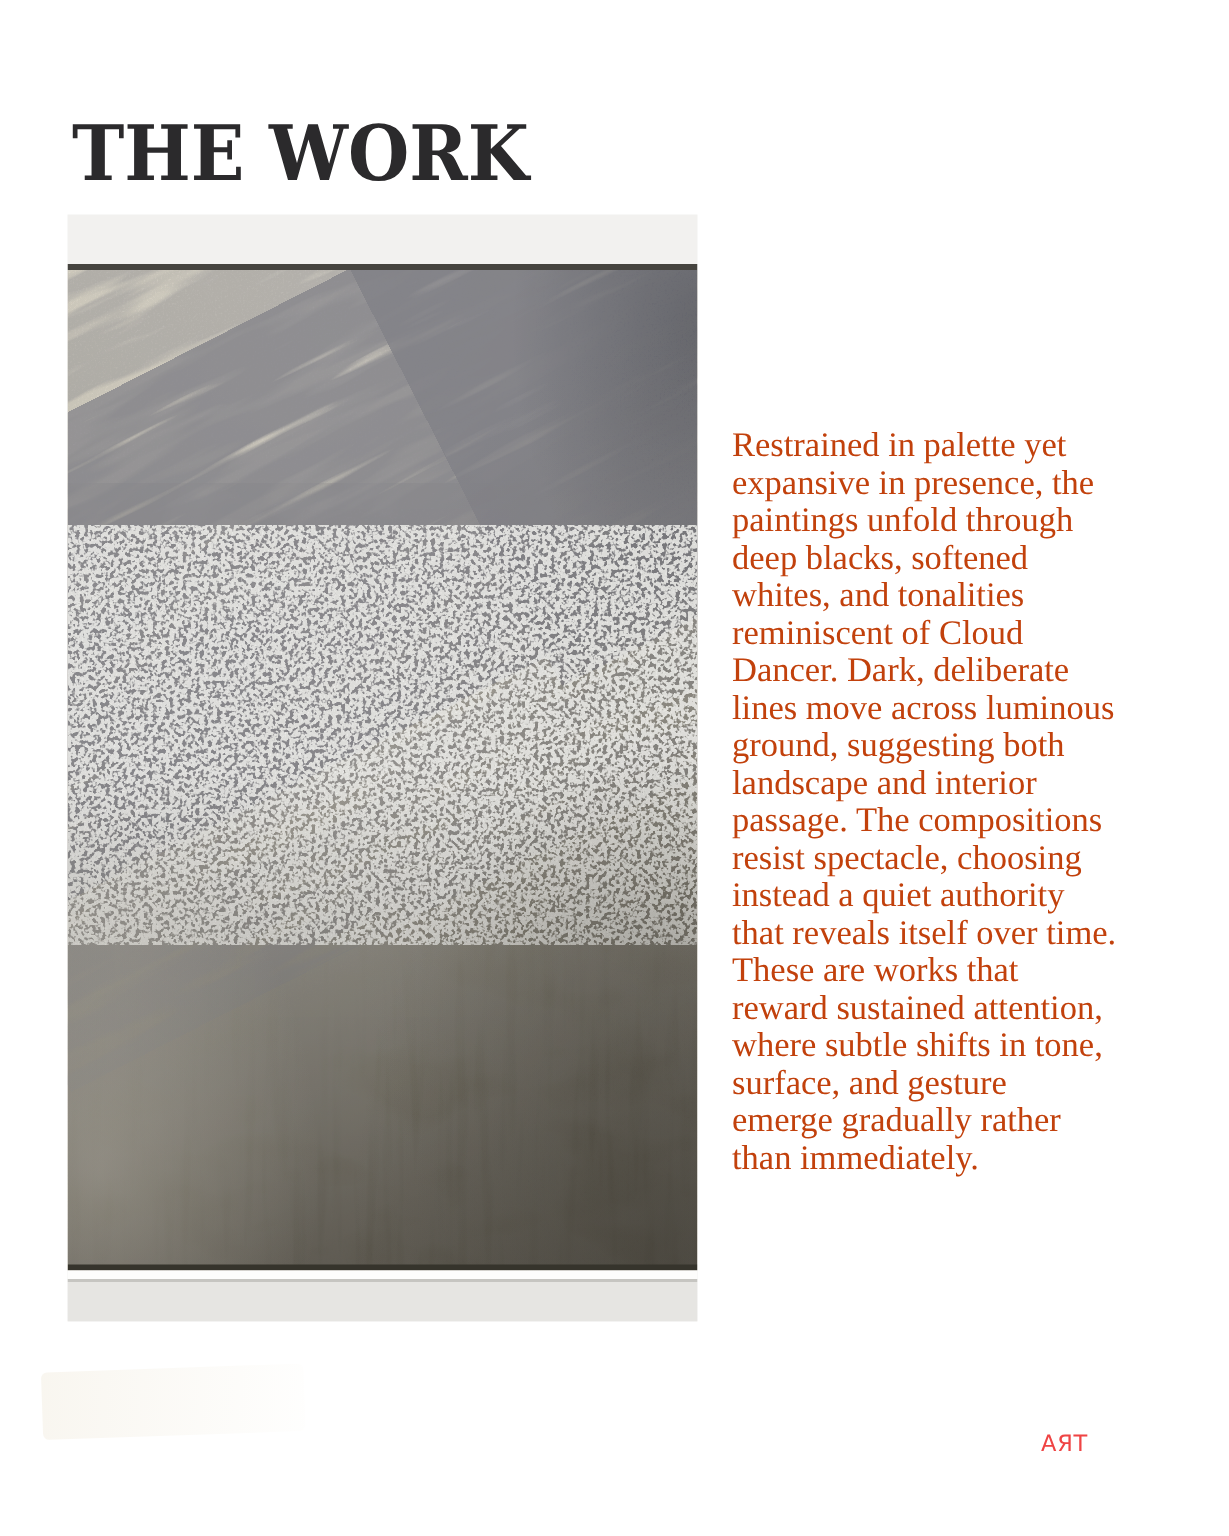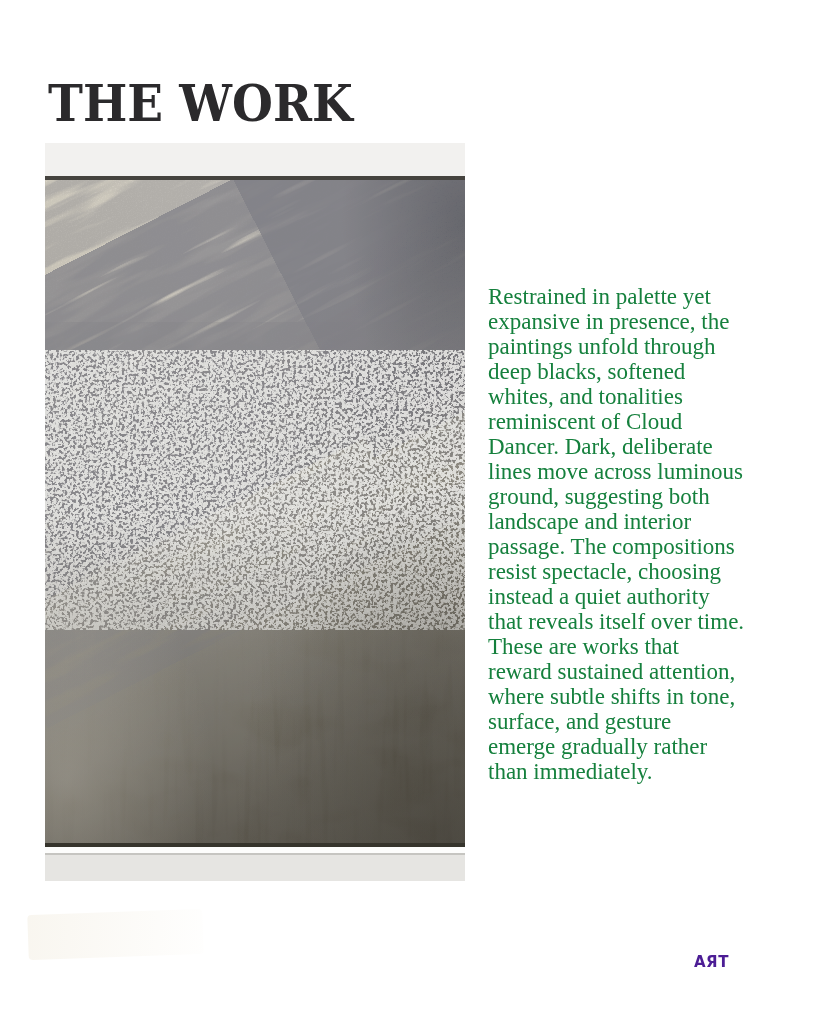--- a/index.html
+++ b/index.html
@@ -67,21 +67,21 @@
   }
 
   
   .body-paragraph {
     position:absolute;
     left:488px;
     top:284px;
     width:300px;
     font-size:23px;
     line-height:25px;
-    color:#15803d;
+    color:#c2410c;
     white-space:pre-line;
     font-family:Liberation Serif, serif;
   }
 
   
   .faint-watermark {
     position:absolute;
     left:28px;
     top:912px;
     width:175px;
@@ -90,24 +90,24 @@
     transform:rotate(-2deg);
     border-radius:4px;
   }
 
   
   .brand-logo {
     position:absolute;
     left:694px;
     top:953px;
     font-family:"DejaVu Sans", sans-serif;
-    font-weight:700;
+    font-weight:400;
     font-size:15px;
     letter-spacing:0.5px;
-    color:#4c1d95;
+    color:#ef4444;
   }
 </style>
 </head>
 <body>
 
 <main class="page">
 
   <h1 class="page-title">THE WORK</h1>
 
   <figure class="artwork-photo">

